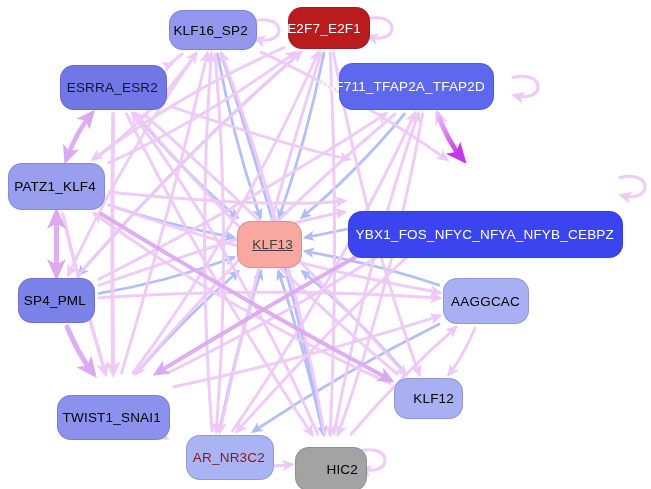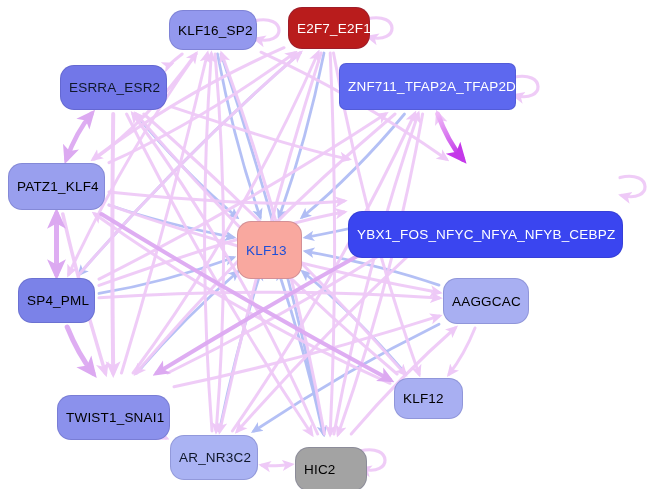--- a/index.html
+++ b/index.html
@@ -7,21 +7,21 @@
     position:relative;
     width:651px;height:489px;
     background:#ffffff;
     overflow:hidden;
     font-family:"Liberation Sans", sans-serif;
   }
   #edges-svg{position:absolute;left:0;top:0;z-index:1;}
   .node{
     position:absolute;
     z-index:2;
-    display:flex;align-items:center;justify-content:flex-start;
+    display:flex;align-items:center;justify-content:flex-end;
     border-radius:14px;
     box-sizing:border-box;
     padding:0 8px;
     font-size:13.5px;
     letter-spacing:0.2px;
     white-space:nowrap;
     border:1px solid rgba(40,40,110,0.18);
     cursor:default;
     user-select:none;
   }
@@ -131,44 +131,44 @@
   <div id="nodes-layer">
       <div class="node" style="left: 169px; top: 10px; width: 88px; height: 40px; background: rgb(147, 152, 238); color: rgb(0, 0, 0);">
         <span>KLF16_SP2</span>
       </div>
       <div class="node" style="left: 288px; top: 7px; width: 82px; height: 42px; background: #b91c1c; color: rgb(255, 255, 255);">
         <span>E2F7_E2F1</span>
       </div>
       <div class="node" style="left: 60px; top: 65px; width: 107px; height: 45px; background: rgb(114, 119, 232); color: #0f172a;">
         <span>ESRRA_ESR2</span>
       </div>
-      <div class="node" style="left: 339px; top: 63px; width: 177px; height: 47px; background: rgb(93, 104, 239); color: rgb(255, 255, 255); border-radius: 7px;">
+      <div class="node" style="left: 339px; top: 63px; width: 155px; height: 47px; background: rgb(93, 104, 239); color: rgb(255, 255, 255);">
         <span>ZNF711_TFAP2A_TFAP2D</span>
       </div>
       <div class="node" style="left: 8px; top: 163px; width: 97px; height: 47px; background: rgb(153, 159, 238); color: rgb(0, 0, 0);">
         <span>PATZ1_KLF4</span>
       </div>
       <div class="node" style="left: 348px; top: 163px; width: 275px; height: 47px; background: rgb(58, 69, 240); color: rgb(255, 255, 255); margin-top: 48px;">
         <span>YBX1_FOS_NFYC_NFYA_NFYB_CEBPZ</span>
       </div>
-      <div class="node" style="left: 237px; top: 221px; width: 65px; height: 58px; background: rgb(249, 168, 159); color: #1d4ed8;">
+      <div class="node" style="left: 237px; top: 221px; width: 65px; height: 47px; background: rgb(249, 168, 159); color: #404040; text-decoration: underline;">
         <span>KLF13</span>
       </div>
       <div class="node" style="left: 18px; top: 278px; width: 77px; height: 45px; background: rgb(123, 130, 232); color: rgb(0, 0, 0);">
         <span>SP4_PML</span>
       </div>
       <div class="node" style="left: 443px; top: 278px; width: 86px; height: 46px; background: rgb(168, 175, 242); color: rgb(0, 0, 0);">
         <span>AAGGCAC</span>
       </div>
       <div class="node" style="left: 57px; top: 395px; width: 113px; height: 45px; background: rgb(139, 145, 236); color: rgb(0, 0, 0);">
         <span>TWIST1_SNAI1</span>
       </div>
       <div class="node" style="left: 394px; top: 378px; width: 69px; height: 41px; background: rgb(168, 175, 242); color: rgb(0, 0, 0);">
         <span>KLF12</span>
       </div>
-      <div class="node" style="left: 170px; top: 435px; width: 88px; height: 45px; background: rgb(170, 179, 243); color: #0f172a;">
+      <div class="node" style="left: 186px; top: 435px; width: 88px; height: 45px; background: rgb(170, 179, 243); color: #7f1d1d;">
         <span>AR_NR3C2</span>
       </div>
       <div class="node" style="left: 295px; top: 447px; width: 72px; height: 44px; background: #a3a3a3; color: rgb(0, 0, 0);">
         <span>HIC2</span>
       </div>
     </div>
 </div>
 
 </body></html>

